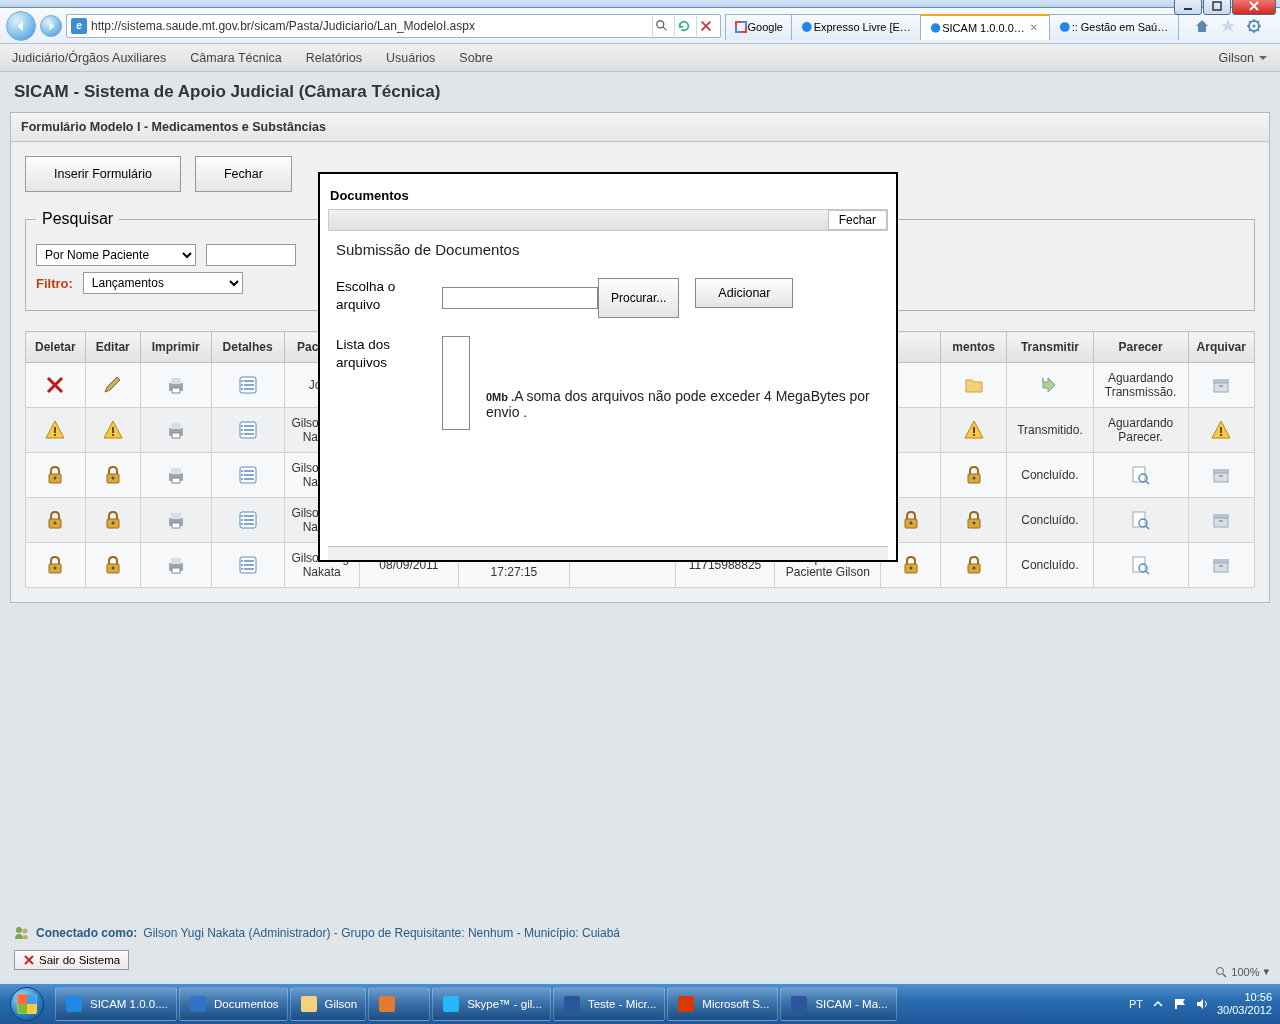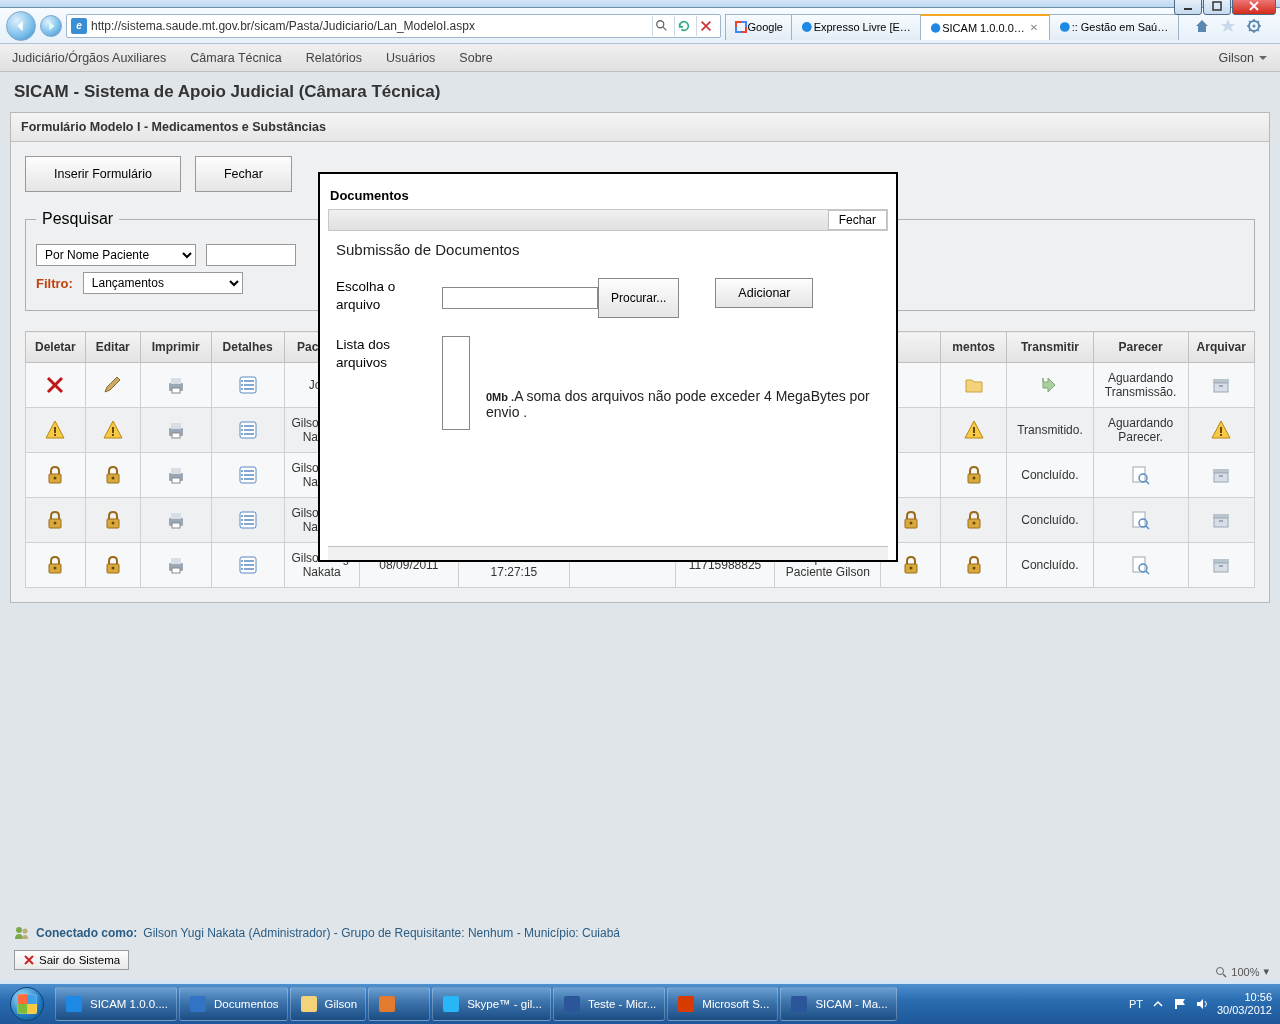--- a/index.html
+++ b/index.html
@@ -62,21 +62,21 @@
 .modal-inner{ padding:8px 8px 0 8px; height:100%; display:flex;flex-direction:column;}
 .modal-title{ font-size:13px; font-weight:bold; padding:6px 2px;}
 .modal-bar{ height:22px; background: linear-gradient(#f0f0f0,#e0e0e0); border:1px solid #c8c8c8; display:flex; justify-content:flex-end; align-items:center;}
 .modal-bar .mf{ background:#fff; border:1px solid #c0c0c0; padding:2px 10px; font-size:12px; cursor:pointer;}
 .modal-body{ padding: 10px 8px; flex:1; overflow:auto;}
 .modal-body h3{ font-size:15px; font-weight:normal; margin-bottom:20px; color:#222;}
 .file-row{ display:flex; align-items:flex-start; gap:16px; margin-bottom:18px;}
 .file-row .flabel{ width:90px; font-size:13.5px; line-height:1.3;}
 .file-input{ height:22px; width:156px; border:1px solid #888; background:#fff;}
 .browse-btn{ height:40px; padding:0 12px; border:1px solid #888; background:linear-gradient(#fdfdfd,#e5e5e5); font-size:12px; cursor:pointer;}
-.add-btn{ height:30px; padding:0 22px; border:1px solid #888; background:linear-gradient(#fdfdfd,#e5e5e5); font-size:12.5px; margin-left:20px; cursor:pointer;text-align:center;}
+.add-btn{ height:30px; padding:0 22px; border:1px solid #888; background:linear-gradient(#fdfdfd,#e5e5e5); font-size:12.5px; cursor:pointer;text-align:center;}
 .list-row{ display:flex; align-items:flex-start; gap:16px;}
 .list-row .flabel{ width:90px; font-size:13.5px; line-height:1.3;}
 .list-box{ width:28px; height:94px; border:1px solid #888; background:#fff;}
 .list-note{ font-size:11px; color:#222; align-self:flex-end; padding-bottom:10px; flex:1;}
 .modal-scroll{ height:14px; background:#f0f0f0; border-top:1px solid #c0c0c0; position:relative;}
 
 
 .page-footer{ position:absolute; left:0; right:1px; bottom:0;}
 .conn-row{ padding:6px 14px; font-size:12px; color:#2a5c84; display:flex;align-items:center;gap:6px;}
 .conn-row .person{width:16px;height:14px;}

